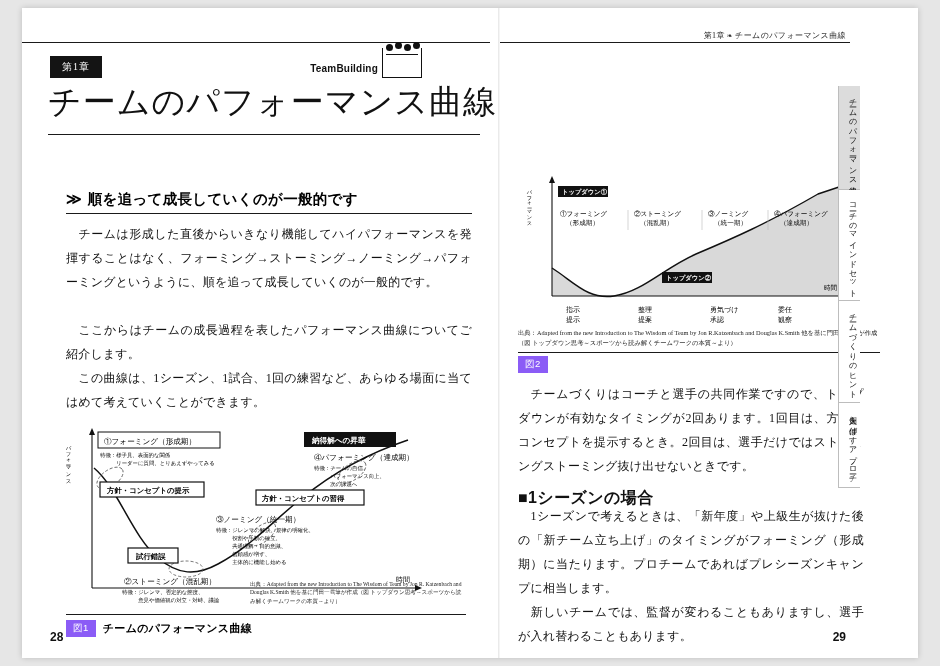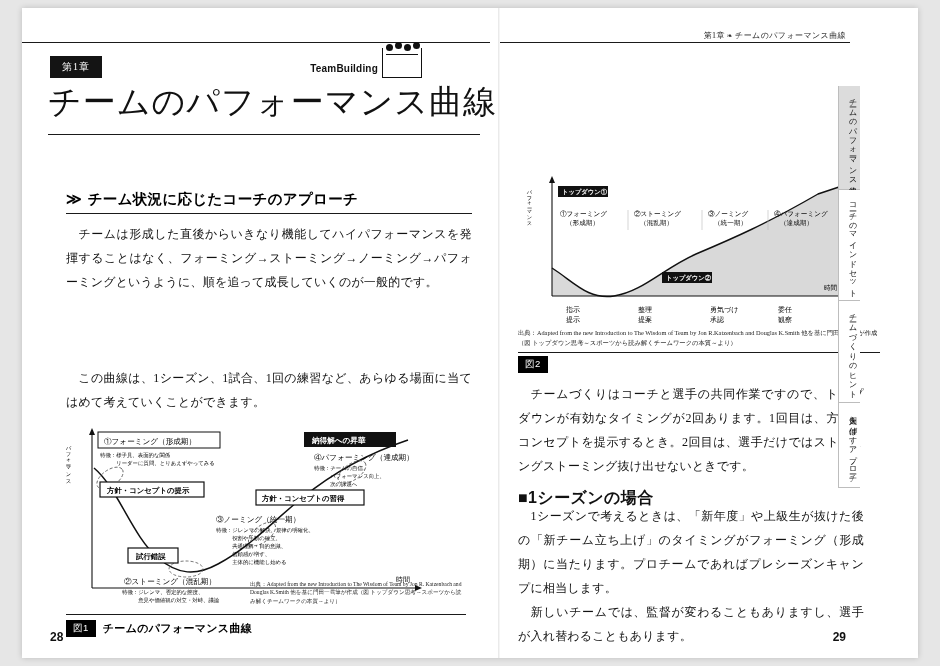--- a/index.html
+++ b/index.html
@@ -144,21 +144,21 @@
     left: 44px; top: 418px;
     width: 400px; height: 190px;
   }
   .fig1-caption {
     position: absolute;
     left: 44px; top: 612px;
     width: 400px;
     display: flex; align-items: center; gap: 7px;
   }
   .fig-no {
-    background: #000000; color: #fff;
+    background: #8b5cf6; color: #fff;
     font-family: "Liberation Sans", sans-serif;
     font-size: 9.5px;
     padding: 2px 7px;
     letter-spacing: 0.5px;
   }
   .fig-title {
     font-family: "Liberation Sans", sans-serif;
     font-size: 11px; font-weight: bold;
     letter-spacing: 0.3px;
   }
@@ -259,25 +259,26 @@
             <i style="left:21px"></i>
             <i style="left:30px;bottom:2px"></i>
         </div>
       </div>
     </div>
 
     <div class="page-title">チームのパフォーマンス曲線</div>
     <div class="title-rule"></div>
 
     <div class="sec-head">
-      <span class="mark">≫</span><span class="txt">チーム状況に応じたコーチのアプローチ</span>
+      <span class="mark">≫</span><span class="txt">順を追って成長していくのが一般的です</span>
       <div class="underline"></div>
     </div>
 
     <div class="para" style="left:44px; top:214px; width:406px;">　チームは形成した直後からいきなり機能してハイパフォーマンスを発揮することはなく、フォーミング→ストーミング→ノーミング→パフォーミングというように、順を追って成長していくのが一般的です。</div>
+    <div class="para" style="left:44px; top:310px; width:406px;">　ここからはチームの成長過程を表したパフォーマンス曲線についてご紹介します。</div>
     <div class="para" style="left:44px; top:358px; width:406px;">　この曲線は、1シーズン、1試合、1回の練習など、あらゆる場面に当てはめて考えていくことができます。</div>
 
     <div class="fig1">
       <svg viewBox="0 0 400 190" width="400" height="190">
 
         <line x1="26" y1="6" x2="26" y2="162" stroke="#111" stroke-width="1.1"></line>
         <polygon points="26,2 23,9 29,9" fill="#111"></polygon>
         <line x1="26" y1="162" x2="352" y2="162" stroke="#111" stroke-width="1.1"></line>
         <polygon points="356,162 349,159 349,165" fill="#111"></polygon>
         <text x="3" y="16" font-size="5.4" writing-mode="tb" letter-spacing="0.4">パフォーマンス</text>

